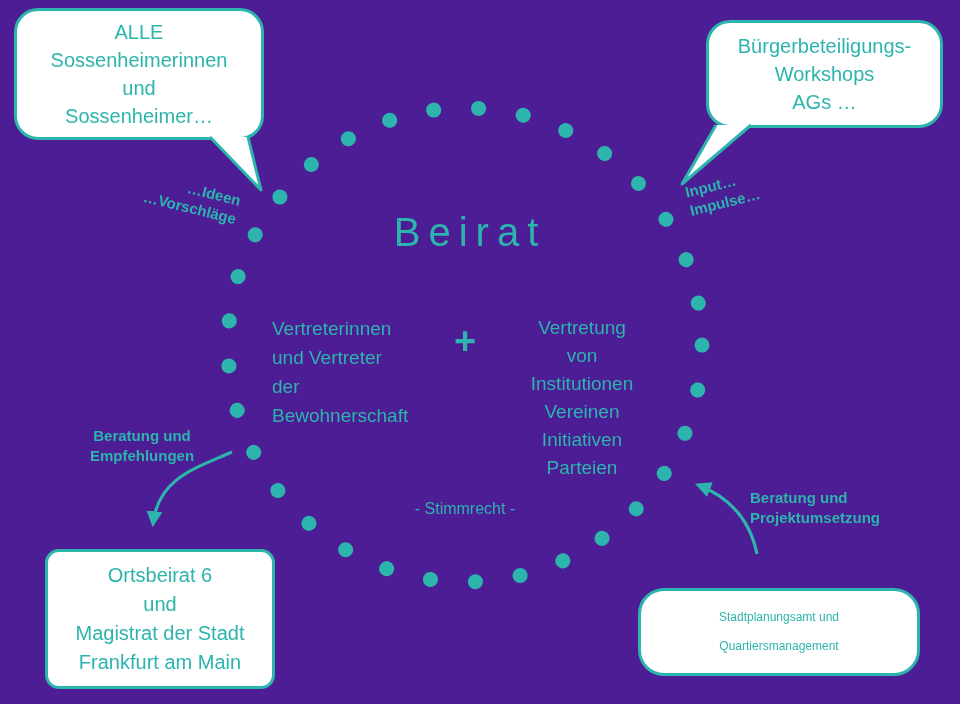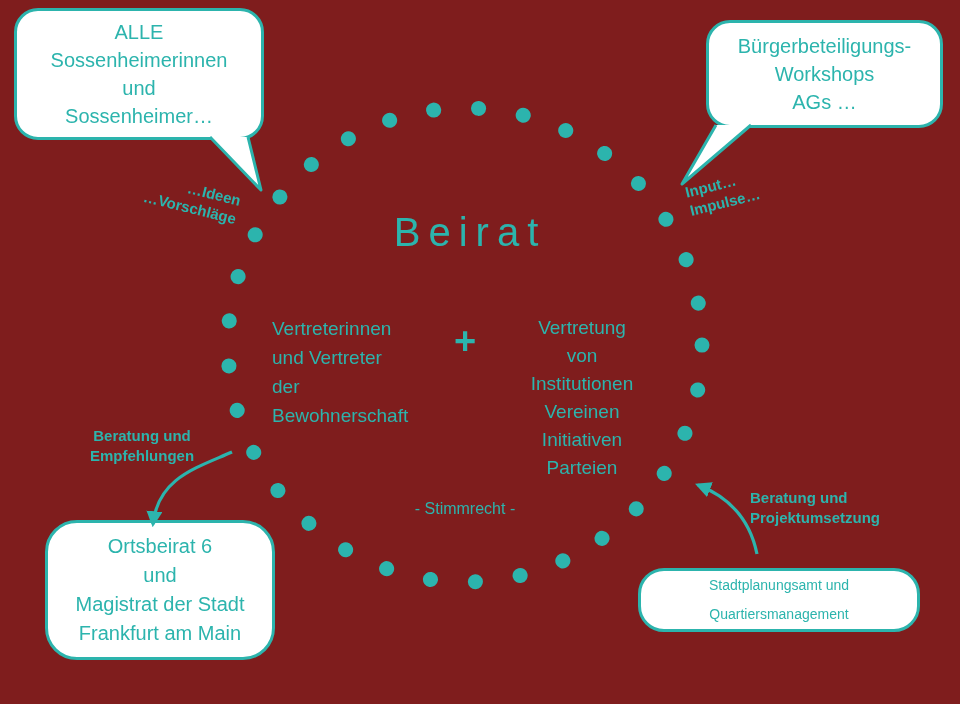--- a/index.html
+++ b/index.html
@@ -1,41 +1,41 @@
 <!DOCTYPE html>
 <html><head>
 <meta charset="utf-8">
 <style>
   html,body{margin:0;padding:0;background:#777;}
   .stage{
     position:relative;
     width:960px;height:720px;
-    background:#7f1d1d;
+    background:#4c1d95;
     overflow:hidden;
     font-family:"Liberation Sans", sans-serif;
     color:#2CB4AD;
   }
   .abs{position:absolute;}
   .pre{white-space:pre-line;}
   .layer{position:absolute;left:0;top:0;width:960px;height:720px;pointer-events:none;z-index:4;}
 
   
   .bubble,.box{
     position:absolute;
     background:#FFFFFF;
     border:3px solid #2CB4AD;
     box-sizing:border-box;
     display:flex;align-items:center;justify-content:center;
     text-align:center;
     z-index:2;
   }
   .bubble-residents{left:14px;top:8px;width:250px;height:132px;border-radius:24px;font-size:20px;line-height:28px;}
   .bubble-workshops{left:706px;top:20px;width:237px;height:108px;border-radius:24px;font-size:20px;line-height:28px;}
-  .box-ortsbeirat{left:45px;top:520px;width:230px;height:140px;border-radius:32px;font-size:20px;line-height:29px;}
-  .box-stadtplanung{left:638px;top:568px;width:282px;height:64px;border-radius:26px;font-size:14px;line-height:29px;}
+  .box-ortsbeirat{left:45px;top:549px;width:230px;height:140px;border-radius:14px;font-size:20px;line-height:29px;}
+  .box-stadtplanung{left:638px;top:588px;width:282px;height:88px;border-radius:26px;font-size:12px;line-height:29px;}
 
   
   .title-beirat{left:320px;top:210px;width:300px;text-align:center;font-size:40px;font-weight:normal;letter-spacing:0.2em;z-index:3;}
   .members-left{left:272px;top:314px;width:185px;text-align:left;font-size:19px;line-height:29px;z-index:3;}
   .plus-sign{left:440px;top:320px;width:50px;text-align:center;font-size:38px;font-weight:bold;z-index:3;}
   .members-right{left:492px;top:314px;width:180px;text-align:center;font-size:19px;line-height:28px;z-index:3;}
   .voting-note{left:365px;top:500px;width:200px;text-align:center;font-size:16px;z-index:3;}
 
   
   .lbl{font-weight:bold;font-size:15px;line-height:19px;z-index:3;}

